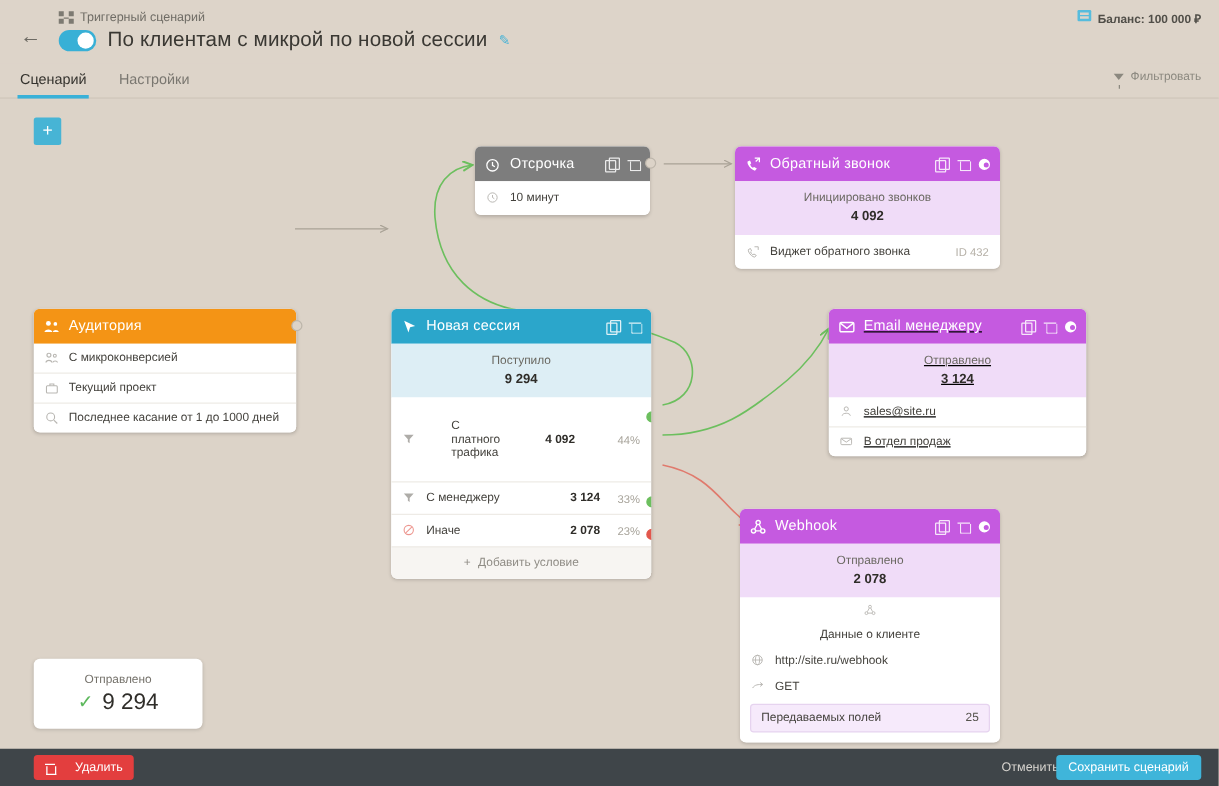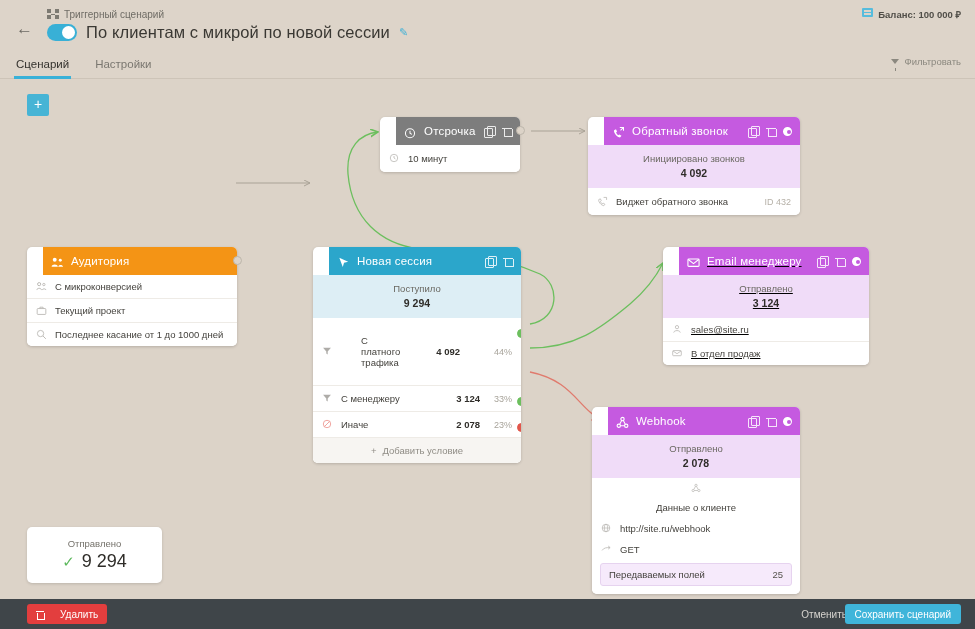--- a/index.html
+++ b/index.html
@@ -108,21 +108,20 @@
   
   .node {
     position: absolute; border-radius: 5px; background: #fff;
     box-shadow: 0 1px 3px rgba(0,0,0,.18);
     overflow: visible;
   }
   .node-inner { border-radius: 5px; overflow: hidden; }
   .node-head {
     height: 28px; display: flex; align-items: center; padding: 0 8px; gap: 7px;
     color: #fff;
-    margin-left: 16px;
   }
   .node-head .h-title { font-size: 11.5px; flex: 1; letter-spacing:.2px; }
   .node-head .h-ico { opacity:.85; cursor:pointer; display:flex; align-items:center; }
 
   
   .ic { width:13px; height:13px; flex:none; position:relative; }
 
   
   .ic-copy { width:11px;height:11px; position:relative; cursor:pointer; }
   .ic-copy::before{content:"";position:absolute;left:0;top:2px;width:7px;height:8px;border:1.4px solid #fff;border-radius:1px;}

